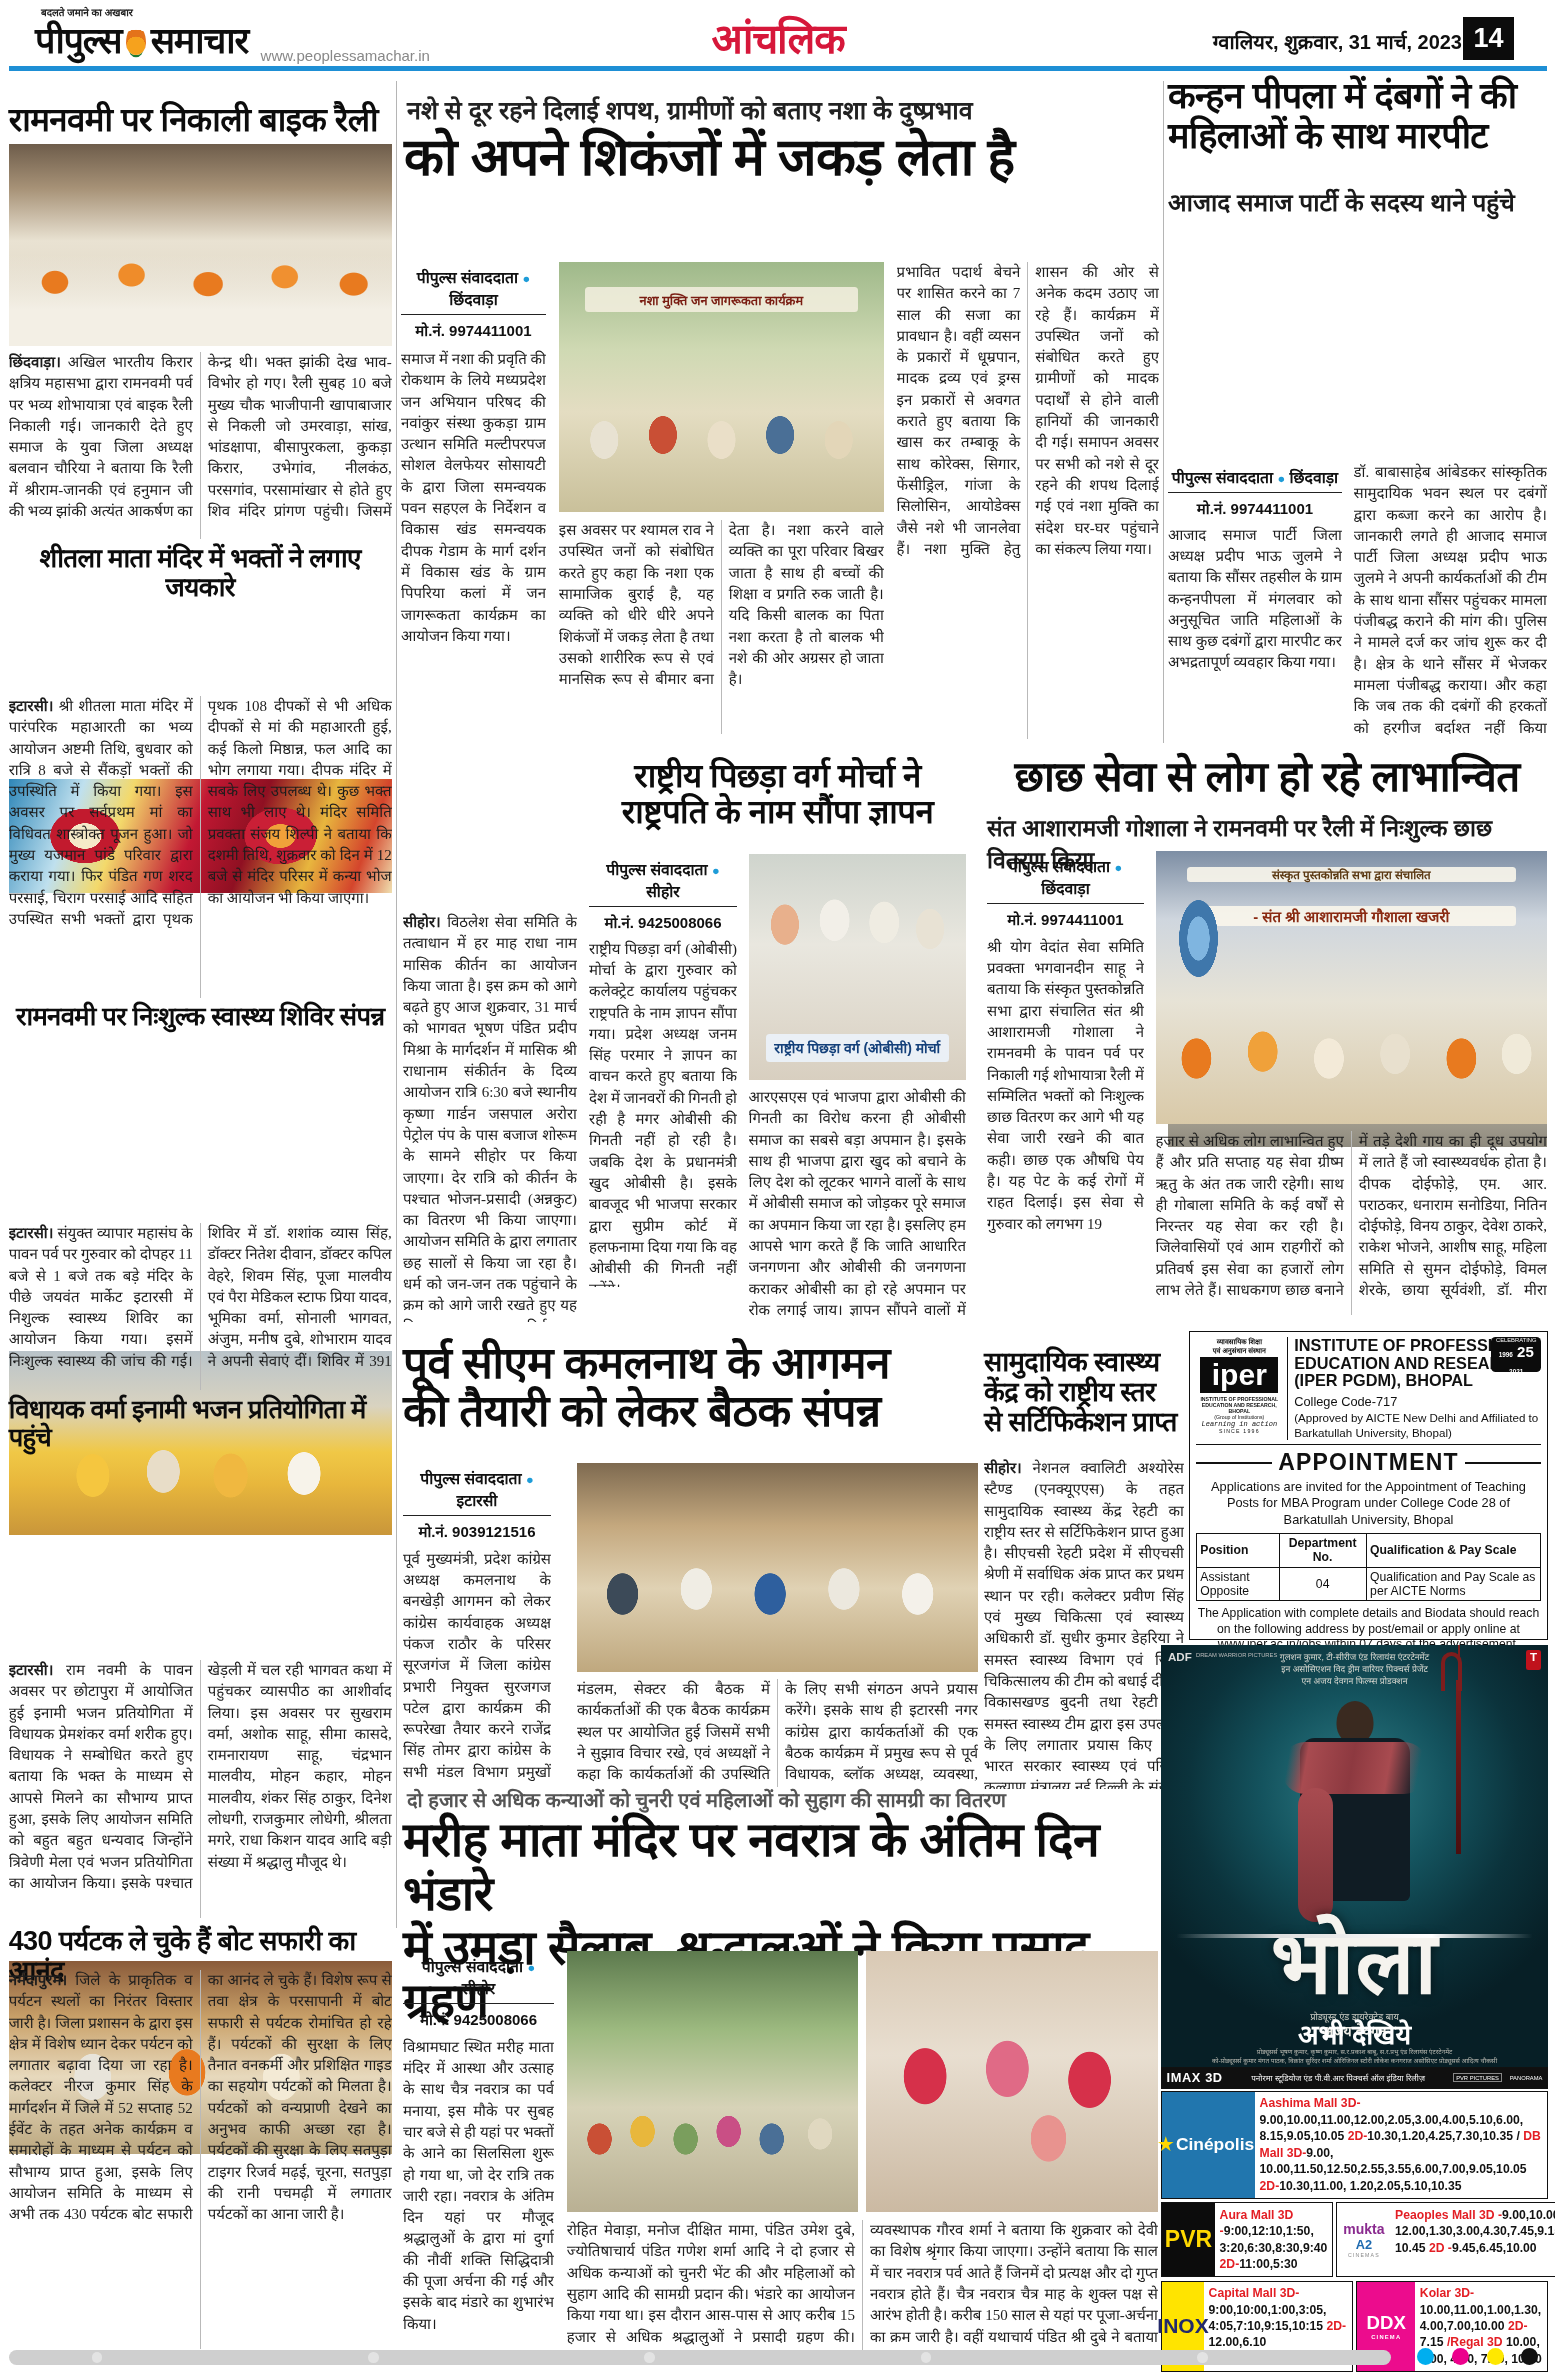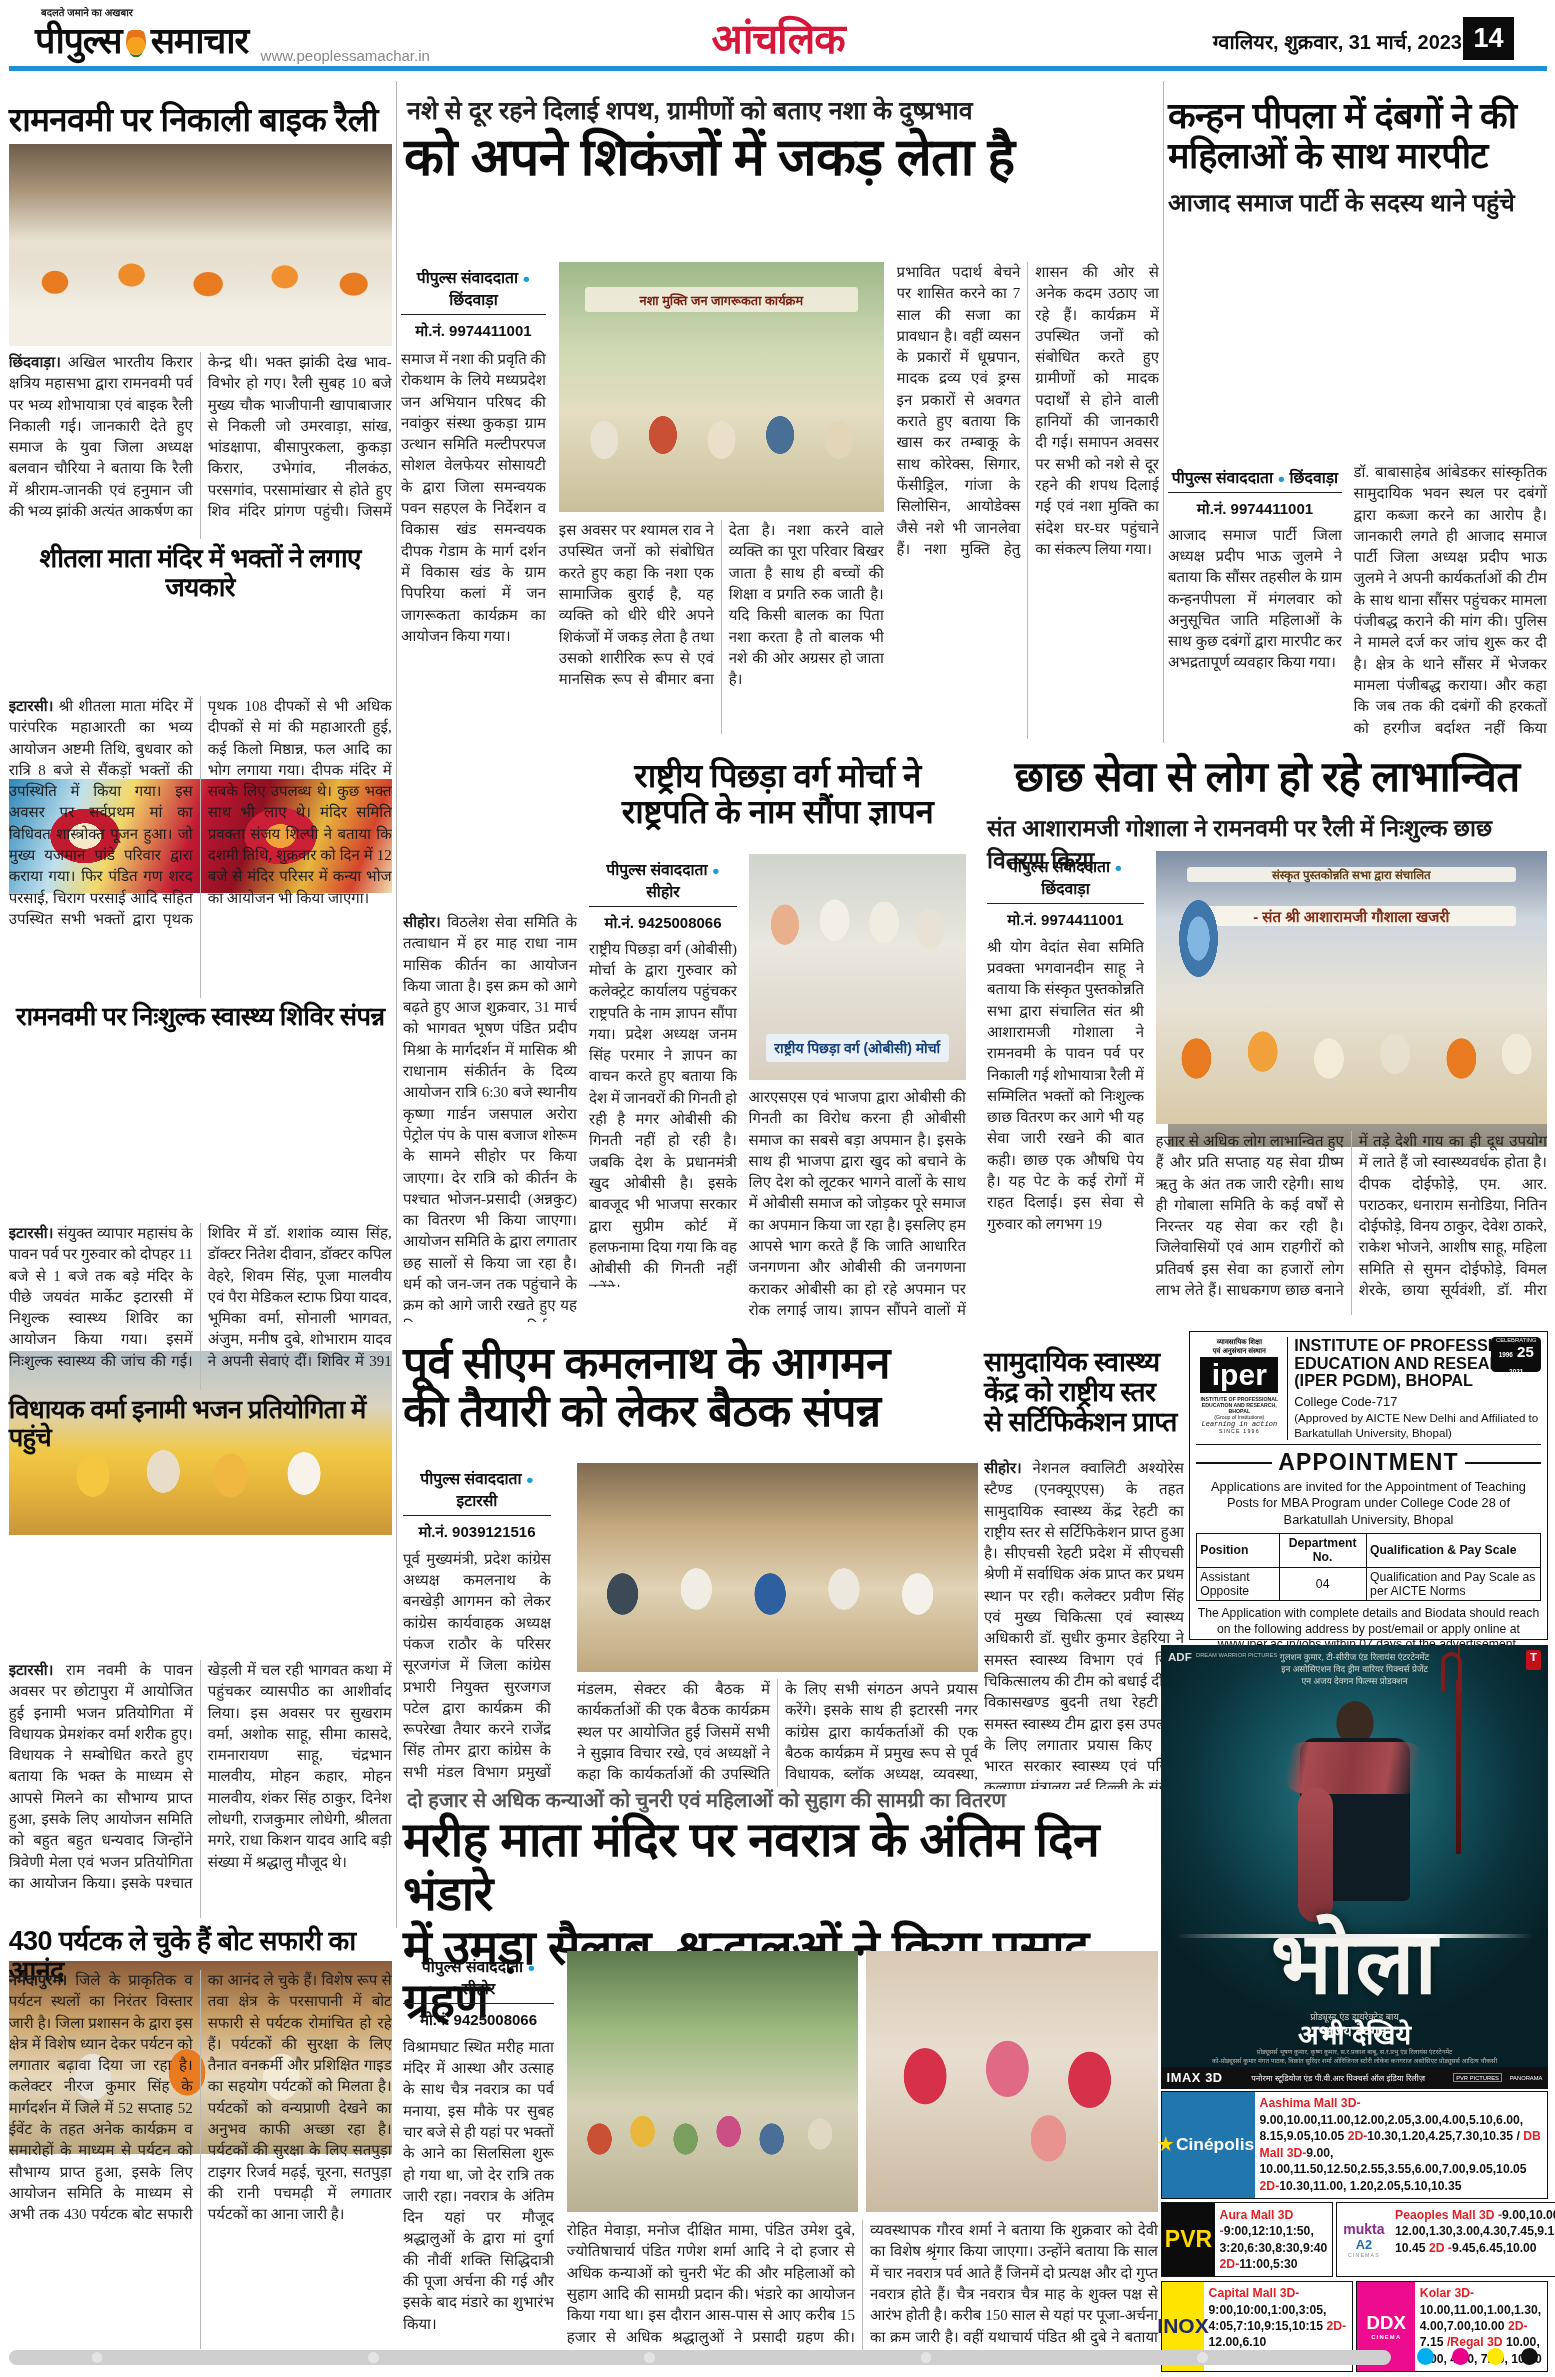--- a/index.html
+++ b/index.html
@@ -99,21 +99,21 @@
         <div class="banner" style="top:10%;font-size:12.8px;padding:3.5px;">नशा मुक्ति जन जागरूकता कार्यक्रम</div>
         <div class="abs" style="left:5%;top:45%;width:90%;height:50%;background:radial-gradient(23px 31px at 10% 52%,#e8e2d2 0 60%,transparent 62%),radial-gradient(23px 31px at 30% 48%,#c94f35 0 60%,transparent 62%),radial-gradient(23px 31px at 50% 52%,#eadfc8 0 60%,transparent 62%),radial-gradient(23px 31px at 70% 48%,#4a6f96 0 60%,transparent 62%),radial-gradient(23px 31px at 90% 52%,#e3d6b8 0 60%,transparent 62%);"></div>
       </div>
       <div class="bodytxt cols2" style="margin-top:8.1px;height:214px;"><span>इस अवसर पर श्यामल राव ने उपस्थित जनों को संबोधित करते हुए कहा कि नशा एक सामाजिक बुराई है, यह व्यक्ति को धीरे धीरे अपने शिकंजों में जकड़ लेता है तथा उसको शारीरिक रूप से एवं मानसिक रूप से बीमार बना देता है। नशा करने वाले व्यक्ति का पूरा परिवार बिखर जाता है साथ ही बच्चों की शिक्षा व प्रगति रुक जाती है। यदि किसी बालक का पिता नशा करता है तो बालक भी नशे की ओर अग्रसर हो जाता है।</span></div>
     </div>
     <div style="flex:1;">
       <div class="bodytxt cols2" style="height:477px;"><span>प्रभावित पदार्थ बेचने पर शासित करने का 7 साल की सजा का प्रावधान है। वहीं व्यसन के प्रकारों में धूम्रपान, मादक द्रव्य एवं ड्रग्स इन प्रकारों से अवगत कराते हुए बताया कि खास कर तम्बाकू के साथ कोरेक्स, सिगार, फेंसीड्रिल, गांजा के सिलोसिन, आयोडेक्स जैसे नशे भी जानलेवा हैं। नशा मुक्ति हेतु शासन की ओर से अनेक कदम उठाए जा रहे हैं।</span> <span>कार्यक्रम में उपस्थित जनों को संबोधित करते हुए ग्रामीणों को मादक पदार्थों से होने वाली हानियों की जानकारी दी गई। समापन अवसर पर सभी को नशे से दूर रहने की शपथ दिलाई गई एवं नशा मुक्ति का संदेश घर-घर पहुंचाने का संकल्प लिया गया।</span></div>
     </div>
   </div>
 
-  <div class="abs hl" style="left:1168px;top:96px;width:380px;font-size:36px;">
+  <div class="abs hl" style="left:1168px;top:76px;width:380px;font-size:36px;">
     <div>कन्हन पीपला में दंबगों ने की</div>
     <div>महिलाओं के साथ मारपीट</div>
   </div>
   <div class="abs subhead" style="left:1168px;top:185px;width:380px;font-size:24.4px;">आजाद समाज पार्टी के सदस्य थाने पहुंचे</div>
   <div class="abs photo" style="left:1168px;top:222px;width:379px;height:232px;background:linear-gradient(180deg,#b9bcc0 0%,#d6d3cc 40%,#c4bba9 70%,#8e8a7e 100%);">
     <div class="abs" style="left:4%;top:30%;width:92%;height:66%;background:radial-gradient(25.6px 35px at 10% 46%,#3a3d42 0 60%,transparent 62%),radial-gradient(25.6px 35px at 30% 50%,#e8e4dc 0 60%,transparent 62%),radial-gradient(25.6px 35px at 52% 46%,#6c7f92 0 60%,transparent 62%),radial-gradient(25.6px 35px at 74% 44%,#8c6f4e 0 60%,transparent 62%),radial-gradient(25.6px 35px at 92% 50%,#555c64 0 60%,transparent 62%);"></div>
   </div>
   <div class="abs" style="left:1168px;top:462px;width:379px;display:flex;gap:11.6px;">
     <div style="width:174px;flex:none;">
       <div class="byline"><span>पीपुल्स संवाददाता</span> <span class="dot">●</span> <span>छिंदवाड़ा</span></div>

